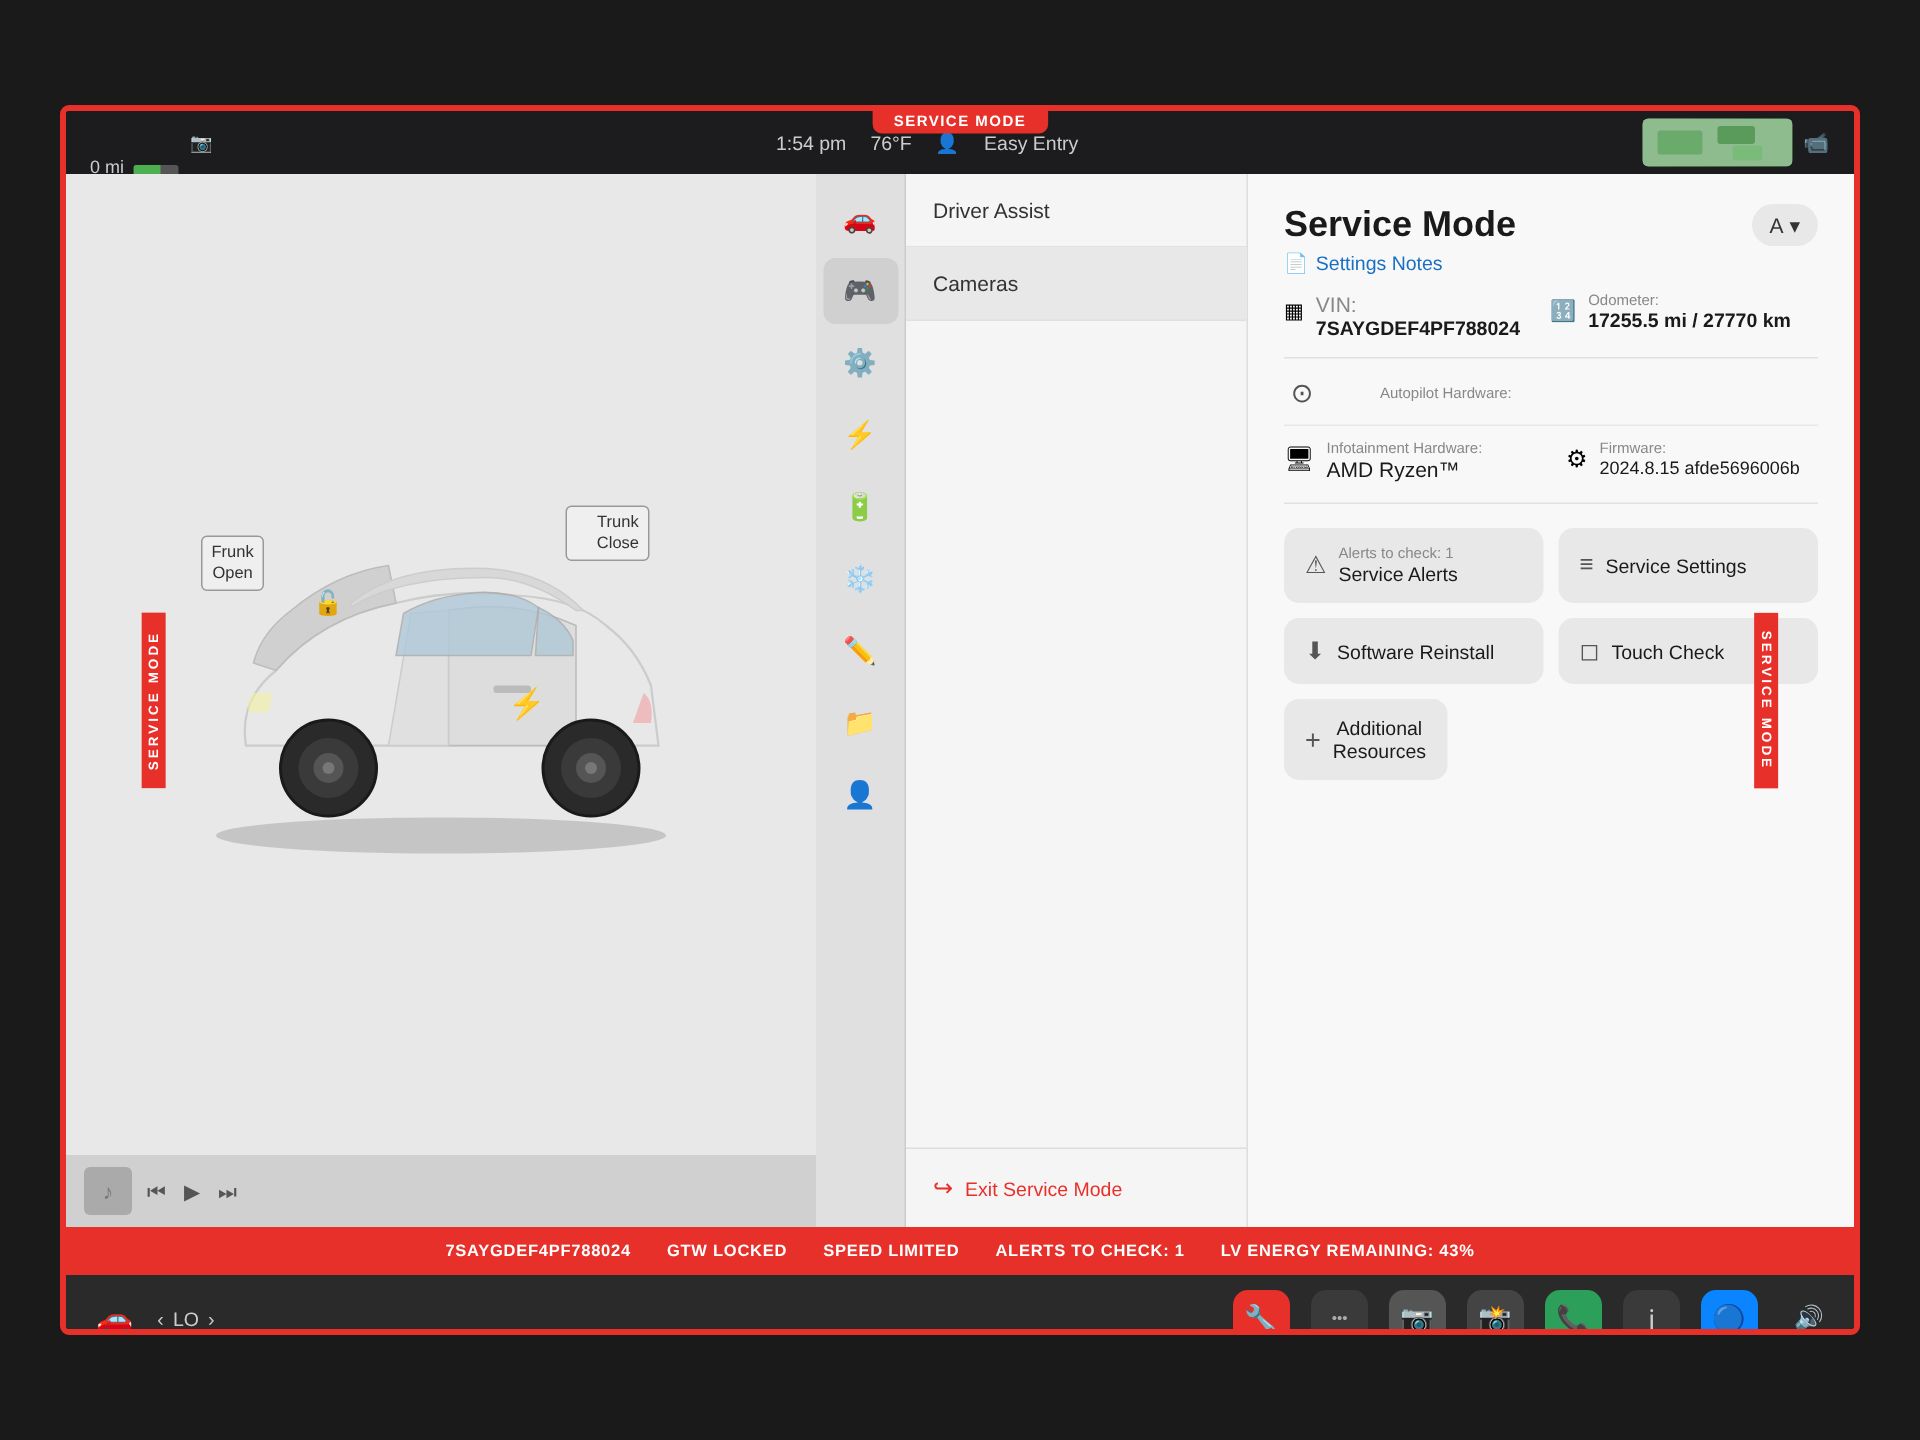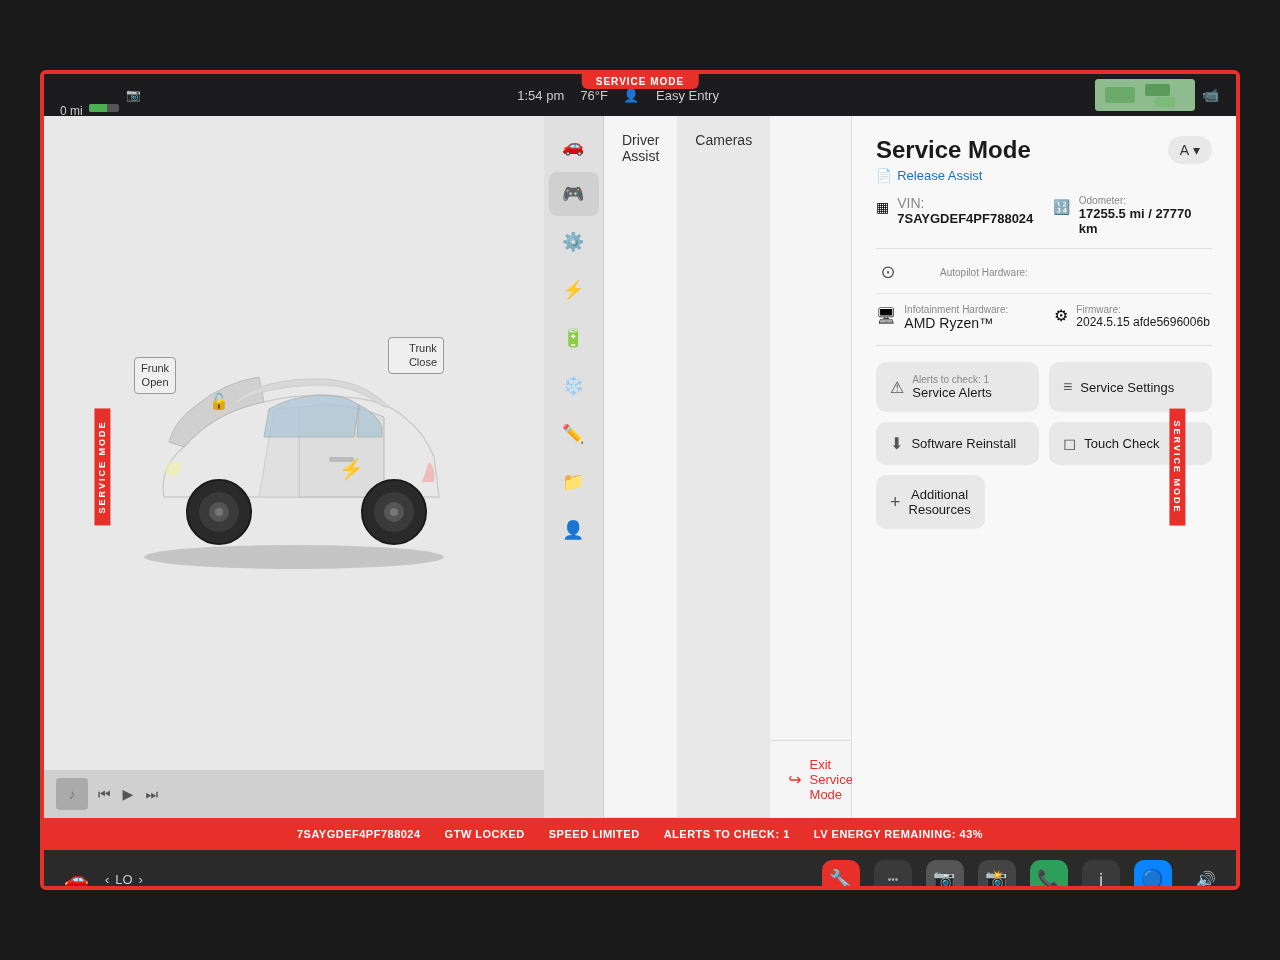--- a/index.html
+++ b/index.html
@@ -52,21 +52,21 @@
     .status-left {
       display: flex;
       align-items: center;
       gap: 8px;
       color: #ccc;
       font-size: 12px;
     }
 
     .odometer-bar {
       display: flex;
-      align-items: flex-start;
+      align-items: flex-end;
       gap: 6px;
       margin-top: 32px;
     }
 
     .charge-bar {
       width: 30px;
       height: 8px;
       background: #555;
       border-radius: 2px;
       overflow: hidden;
@@ -164,21 +164,21 @@
       line-height: 1.3;
     }
 
     .frunk-label {
       top: 30px;
       left: 30px;
     }
 
     .trunk-label {
       top: 10px;
-      right: 40px;
+      right: 51px;
       padding-left: 20px;
     }
 
     .lock-icon-car {
       position: absolute;
       top: 65px;
       left: 105px;
       font-size: 16px;
       color: #333;
     }
@@ -263,25 +263,25 @@
       color: #555;
       font-size: 18px;
     }
 
     .nav-item.active {
       background: #d0d0d0;
     }
 
     
     .center-panel {
-      width: 248px;
+      width: 228px;
       background: #f5f5f5;
       border-right: 1px solid #ddd;
       display: flex;
-      flex-direction: row;
+      flex-direction: column;
     }
 
     .center-panel-item {
       padding: 16px 18px;
       font-size: 14px;
       color: #333;
       border-bottom: 1px solid #e0e0e0;
       cursor: pointer;
     }
 
@@ -653,21 +653,21 @@
     </div>
 
     <div class="service-panel">
       <div class="service-mode-side-right">SERVICE MODE</div>
 
       <div class="service-panel-header">
         <div>
           <div class="service-title">Service Mode</div>
           <div class="release-notes">
             <span>📄</span>
-            <span>Release Assist</span>
+            <span>Settings Notes</span>
           </div>
         </div>
         <button class="lang-btn">
           <span>A</span>
           <span>▾</span>
         </button>
       </div>
 
       <div style="display:flex; gap:20px; margin-bottom:12px; padding-bottom:12px; border-bottom:1px solid #e0e0e0;">
         <div style="display:flex; align-items:flex-start; gap:8px;">
@@ -698,21 +698,21 @@
           <span style="font-size:16px; margin-top:2px;">🖥</span>
           <div>
             <div style="font-size:10px; color:#888;">Infotainment Hardware:</div>
             <div style="font-size:14px; font-weight:500; color:#1a1a1a;">AMD Ryzen™</div>
           </div>
         </div>
         <div style="display:flex; align-items:flex-start; gap:8px; flex:1;">
           <span style="font-size:16px; margin-top:2px;">⚙</span>
           <div>
             <div style="font-size:10px; color:#888;">Firmware:</div>
-            <div style="font-size:12px; font-weight:500; color:#1a1a1a;">2024.5.15 afde5696006b</div>
+            <div style="font-size:12px; font-weight:500; color:#1a1a1a;">2024.8.15 afde5696006b</div>
           </div>
         </div>
       </div>
 
       <div class="action-buttons">
 
         <button class="action-btn">
           <span class="action-btn-icon">⚠</span>
           <div class="action-btn-text">
             <span class="action-btn-sublabel">Alerts to check: 1</span>

